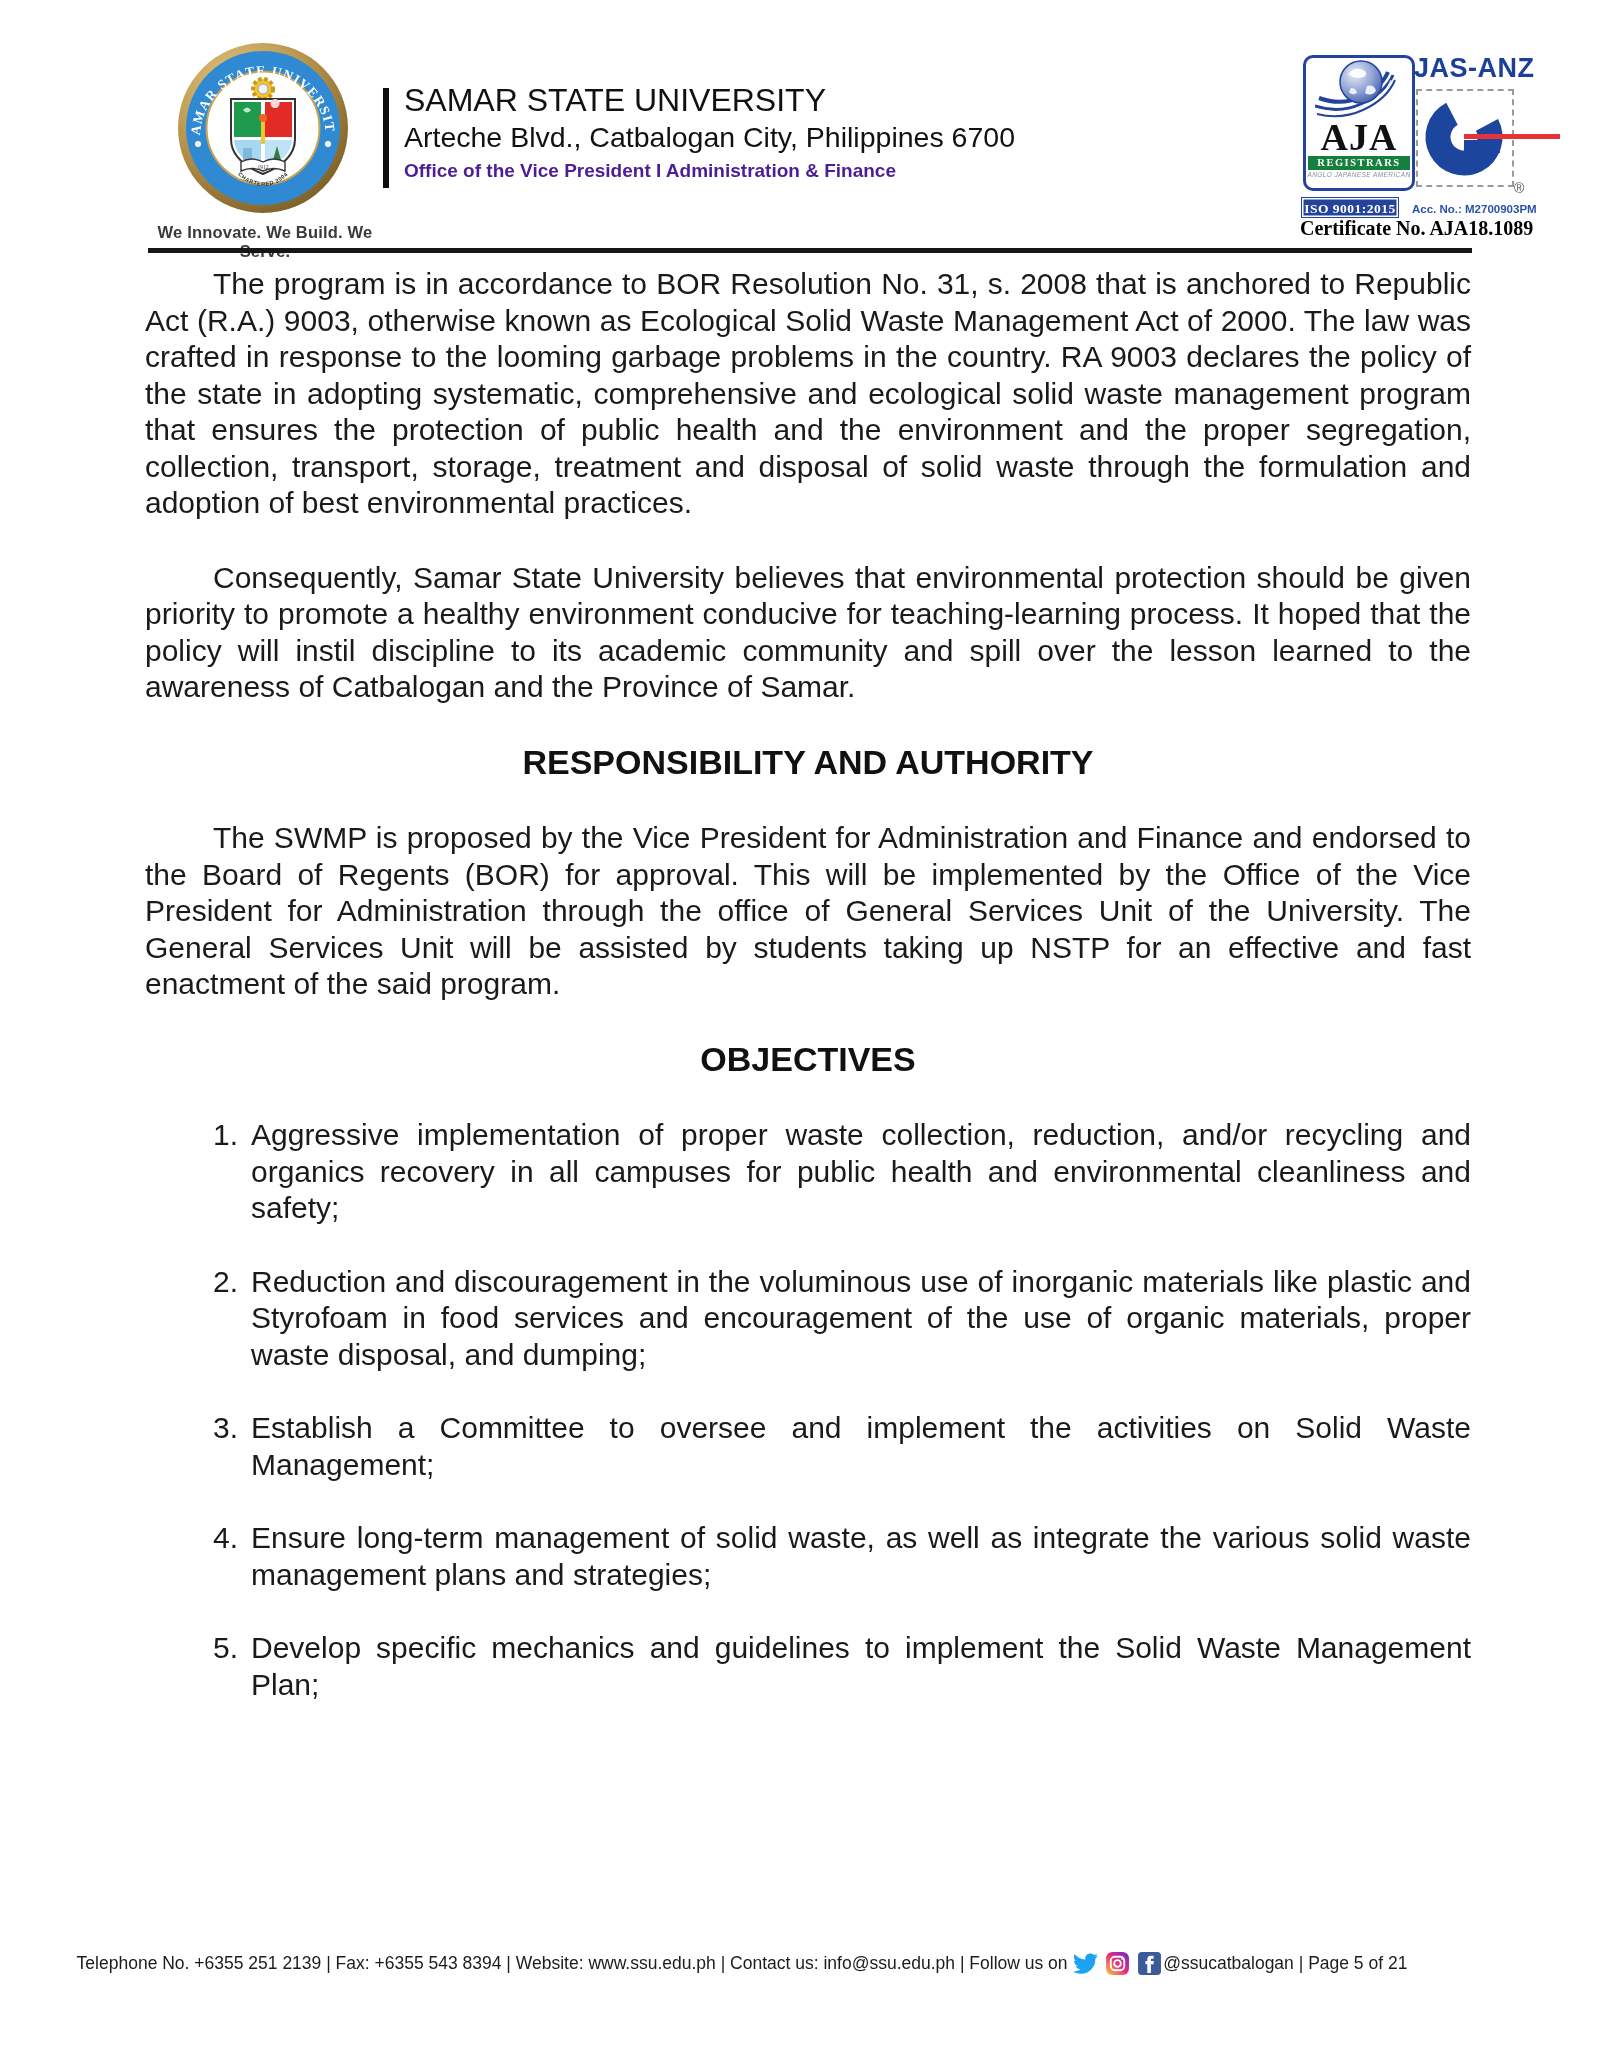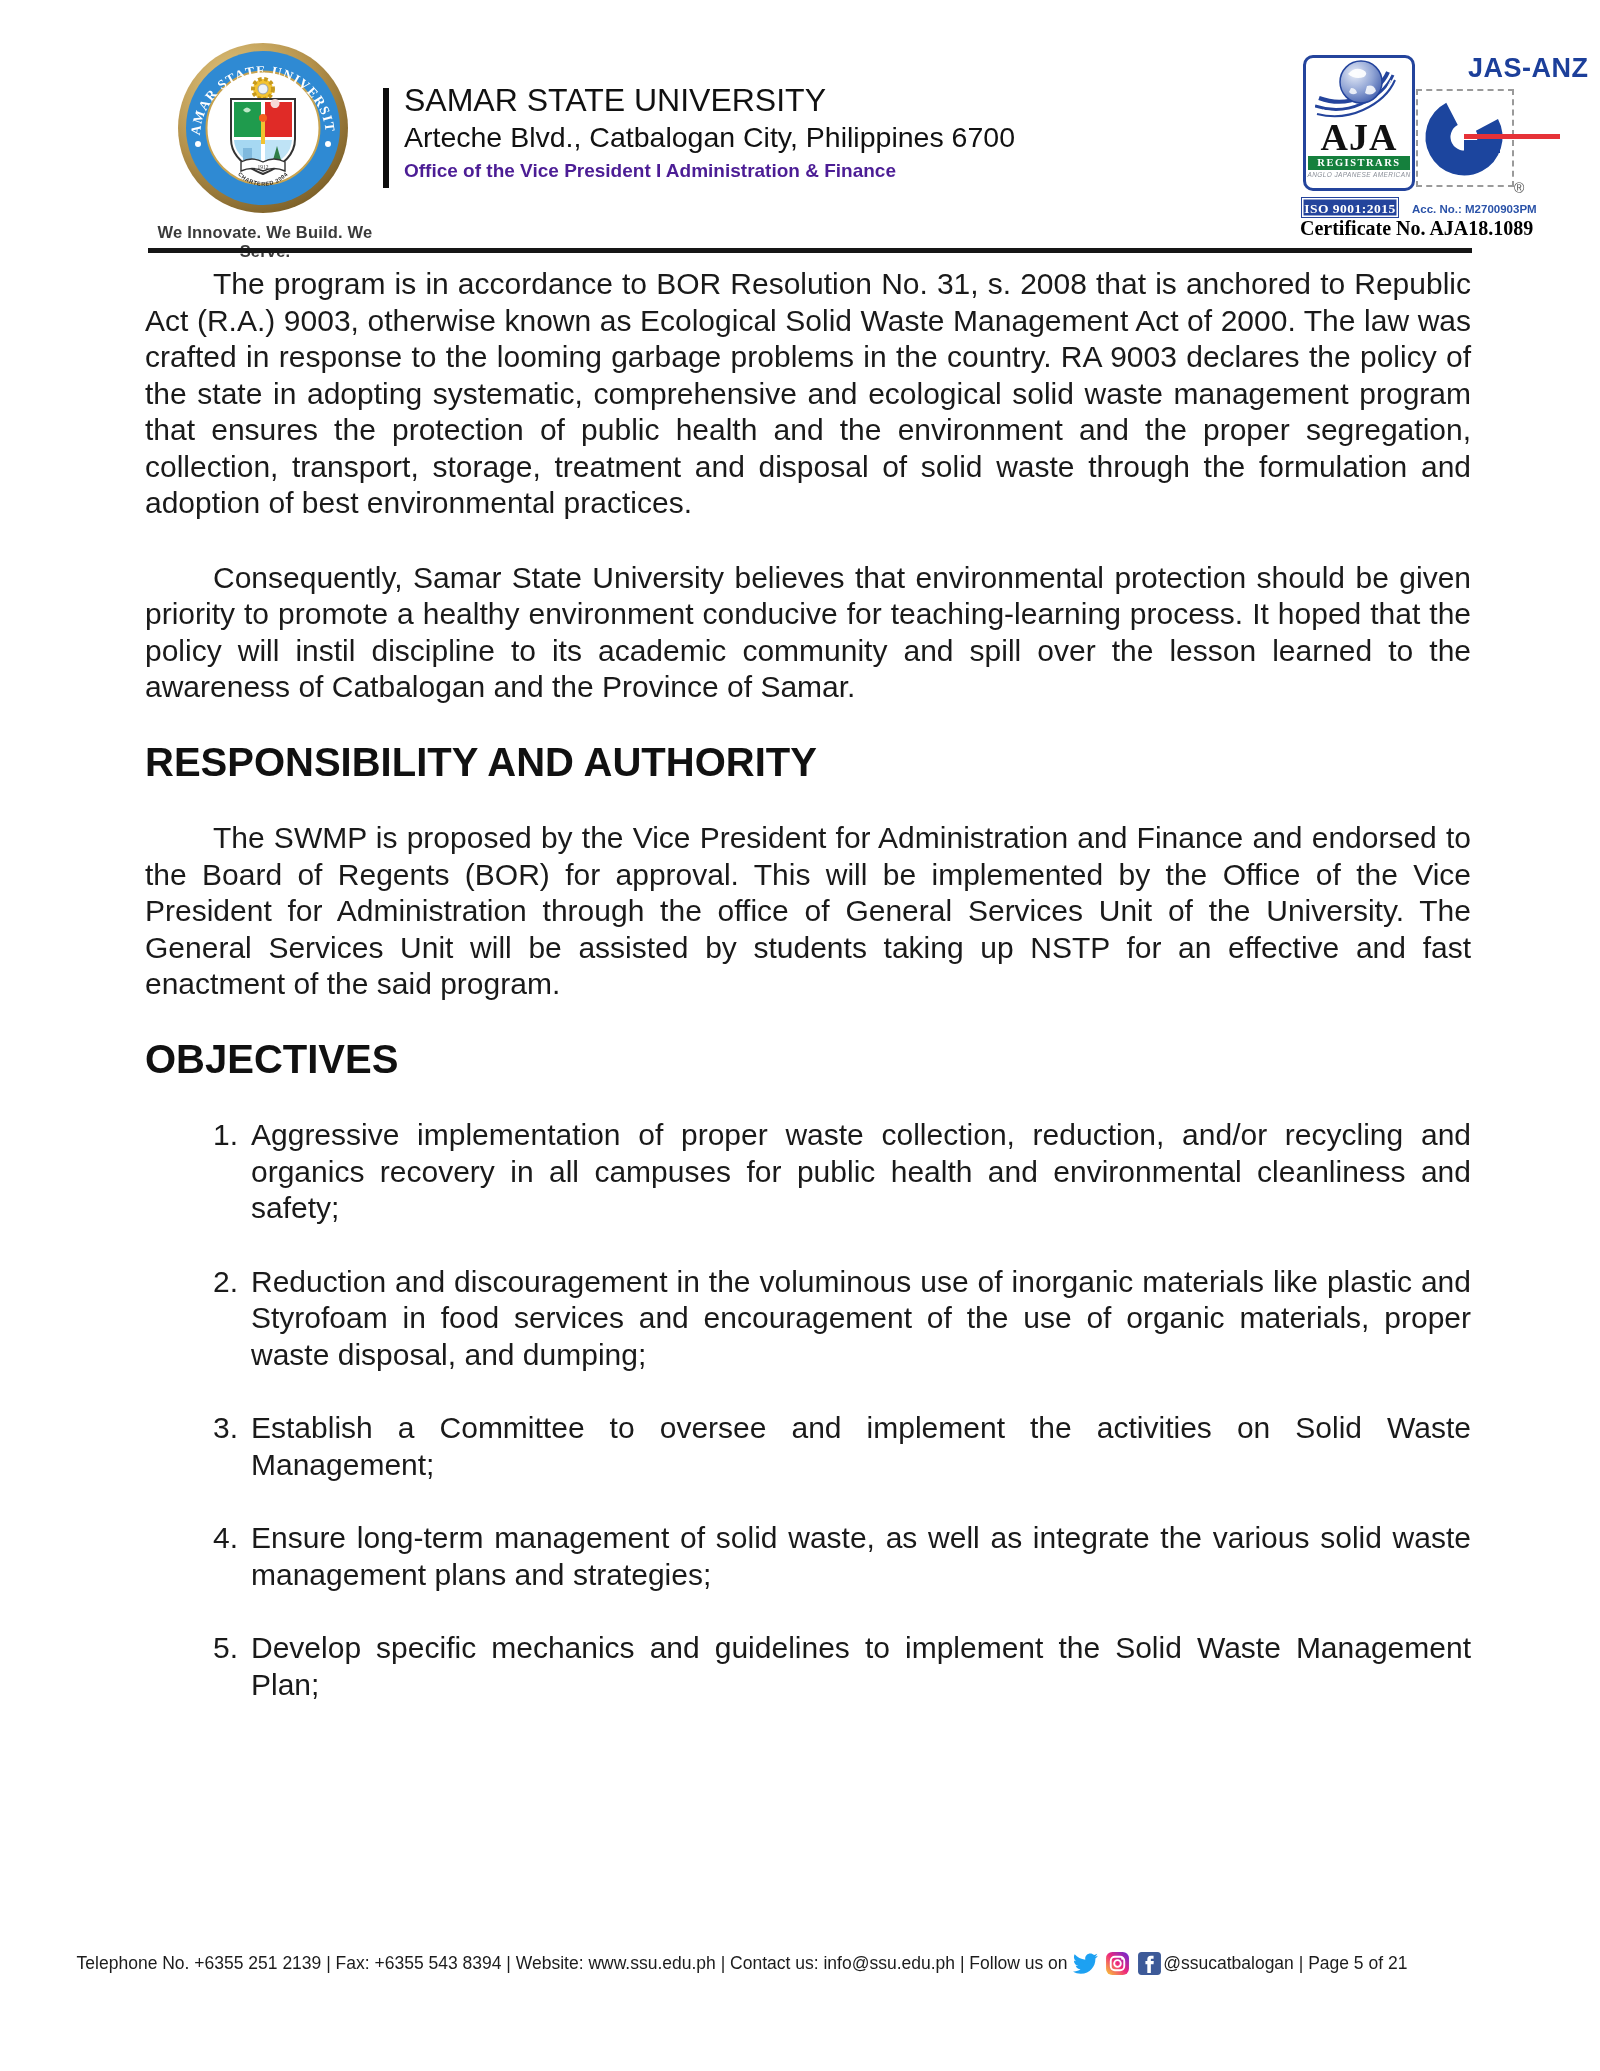--- a/index.html
+++ b/index.html
@@ -41,21 +41,21 @@
     font-size:6.5px;line-height:9px;color:#8a8f98;font-style:italic;letter-spacing:.4px;
   }
   .iso-badge{
     position:absolute;left:1301px;top:197px;width:98px;height:21px;
     background:#24449c;border-radius:0;box-shadow:inset 0 0 0 1.5px #fff;
     border:1px solid #24449c;
     color:#fff;font-family:"Liberation Serif", serif;font-weight:bold;font-size:13.5px;
     line-height:21px;text-align:center;letter-spacing:.5px;box-sizing:border-box;
   }
   .jasanz-word{
-    position:absolute;left:1468px;top:53px;
+    position:absolute;left:1414px;top:53px;
     font-size:27px;font-weight:800;color:#1c3f9a;letter-spacing:.5px;white-space:nowrap;text-align:center;
   }
   .jz-mark{
     position:absolute;left:1416px;top:89px;width:98px;height:98px;
     border:2px dashed #9a9a9a;box-sizing:border-box;
   }
   .jz-red-line{position:absolute;left:1464px;top:134px;width:96px;height:5px;background:#e63238;}
   .jz-reg{position:absolute;left:1514px;top:180px;font-size:14px;color:#555;}
   .acc-no{position:absolute;left:1412px;top:203px;font-size:11.5px;font-weight:bold;color:#2a52a8;white-space:nowrap;}
   .certificate{
@@ -63,21 +63,21 @@
     font-family:"Liberation Serif", serif;font-size:20px;font-weight:bold;color:#000;white-space:nowrap;
   }
   .rule{position:absolute;left:148px;top:248px;width:1324px;height:5px;background:#161616;}
 
   
   .content{
     position:absolute;left:145px;top:266px;width:1326px;
     font-size:30px;line-height:36.5px;text-align:justify;color:#1a1a1a;
   }
   .content p{margin:0 0 38px 0;text-indent:68px;}
-  .content h2{font-size:40px;line-height:36.5px;margin:0 0 40px 0;font-weight:bold;color:#111;text-align:left;}
+  .content h2{font-size:34px;line-height:36.5px;margin:0 0 40px 0;font-weight:bold;color:#111;text-align:center;}
   .intro-line{font-style:italic;padding-left:68px;margin:0 0 37px 0;text-align:left;}
   .obj-item{display:flex;margin:0 0 37px 68px;}
   .obj-num{flex:none;width:38px;}
   .obj-text{flex:1;text-align:justify;}
 
   
   .footer{
     position:absolute;left:0;top:1949px;width:1484px;
     text-align:center;font-size:17.5px;line-height:28px;color:#1c1c1c;white-space:nowrap;
   }

